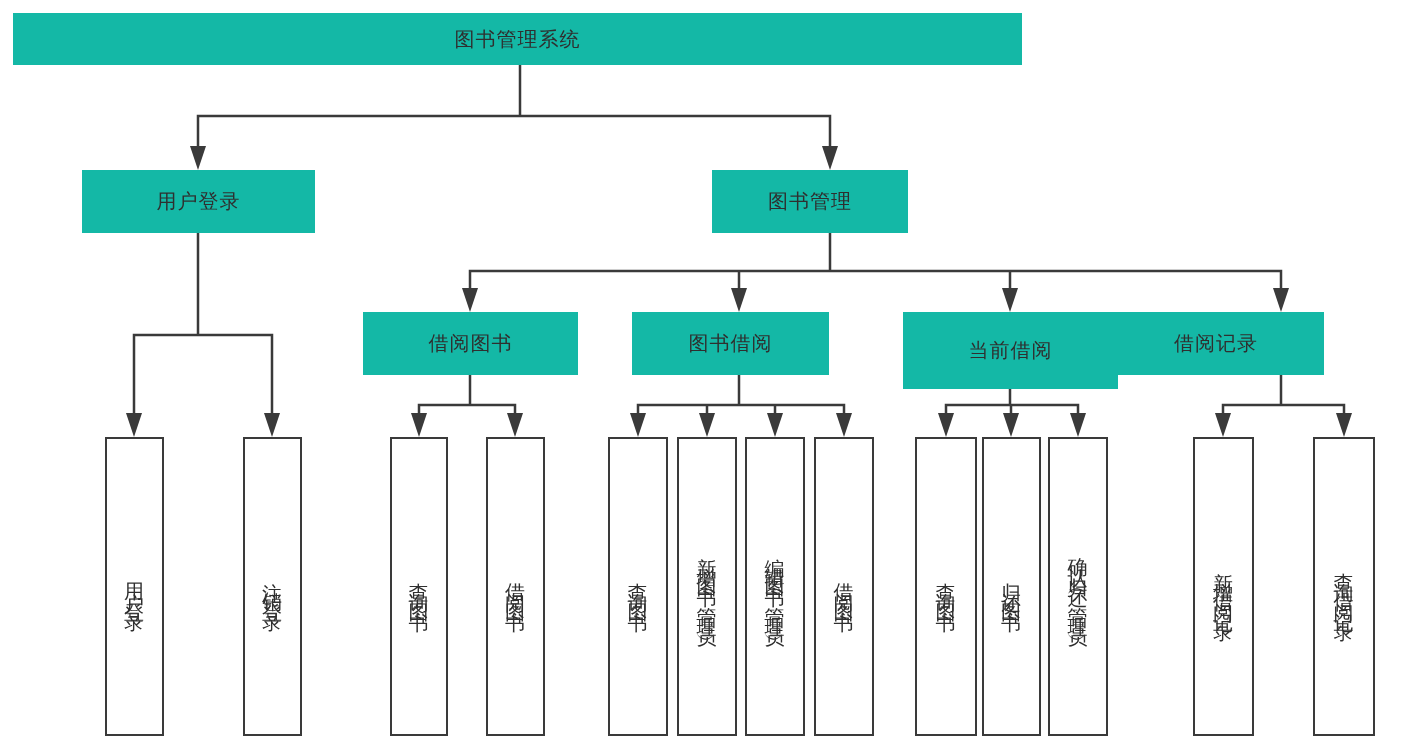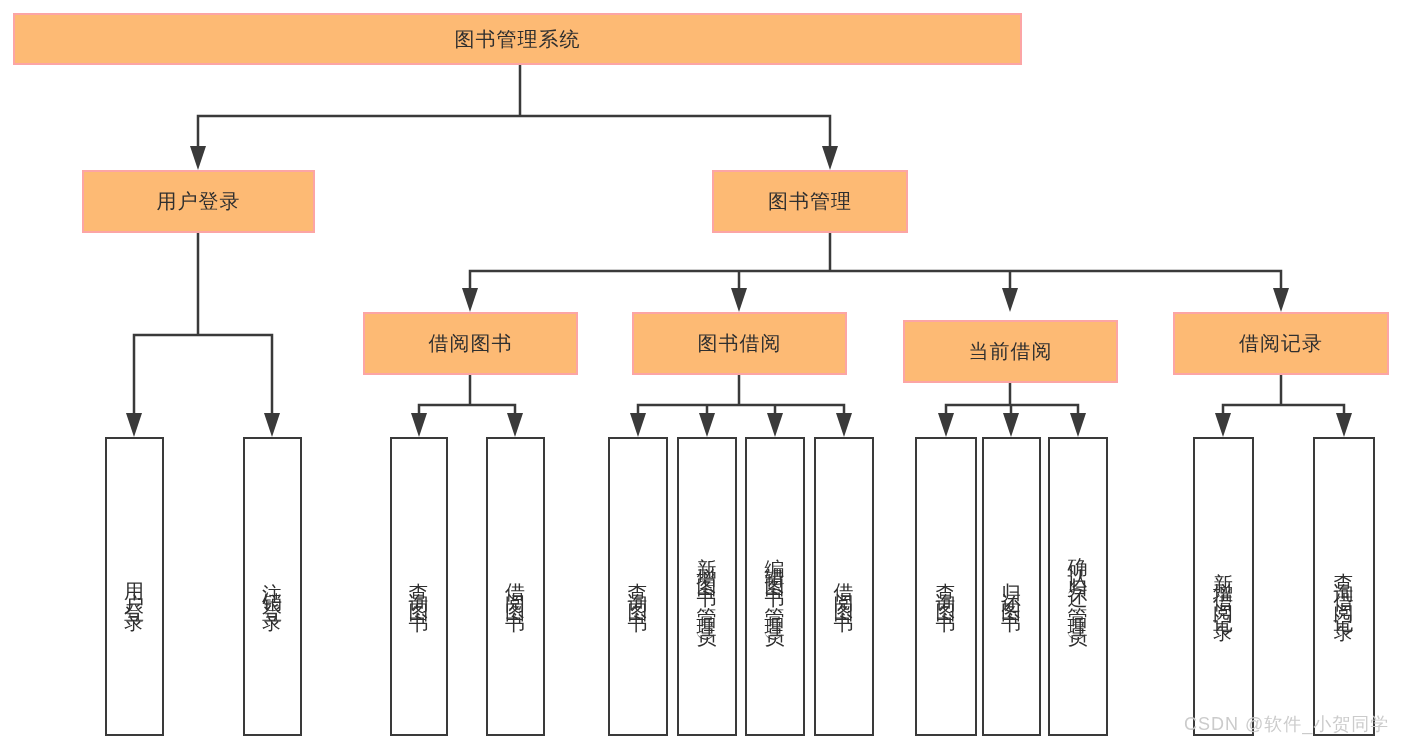--- a/index.html
+++ b/index.html
@@ -8,22 +8,22 @@
     width:1405px;height:747px;
     background:#ffffff;
     font-family:"Liberation Sans","DejaVu Sans",sans-serif;
     color:#2f2f2f;
     overflow:hidden;
   }
   #wires{position:absolute;left:0;top:0;}
   .node{
     position:absolute;
     box-sizing:border-box;
-    border:2px solid #fca5a5;
-    background:#fdba74;
+    border:2px solid #14b8a6;
+    background:#14b8a6;
     display:flex;
     align-items:center;
     justify-content:center;
     font-size:20px;
     letter-spacing:1px;
     white-space:nowrap;
   }
   .leaf{
     position:absolute;
     box-sizing:border-box;
@@ -90,23 +90,23 @@
       <polygon points="1336,413 1352,413 1344,437"></polygon>
     </g>
   </svg>
 
   <div class="node" style="left:13px;top:13px;width:1009px;height:52px;">图书管理系统</div>
 
   <div class="node" style="left:82px;top:170px;width:233px;height:63px;">用户登录</div>
   <div class="node" style="left:712px;top:170px;width:196px;height:63px;">图书管理</div>
 
   <div class="node" style="left:363px;top:312px;width:215px;height:63px;">借阅图书</div>
-  <div class="node" style="left:632px;top:312px;width:215px;height:63px;">图书借阅</div>
-  <div class="node" style="left:903px;top:312px;width:215px;height:63px;margin-top:8px;">当前借阅</div>
-  <div class="node" style="left:1173px;top:312px;width:216px;height:63px;">借阅记录</div>
+  <div class="node" style="left:632px;top:312px;width:197px;height:63px;">图书借阅</div>
+  <div class="node" style="left:903px;top:312px;width:215px;height:77px;">当前借阅</div>
+  <div class="node" style="left:1108px;top:312px;width:216px;height:63px;">借阅记录</div>
 
   <div class="leaf" style="left:105px;width:59px;">
     <span class="vtext">用户登录</span>
   </div>
   <div class="leaf" style="left:243px;width:59px;">
     <span class="vtext">注销登录</span>
   </div>
 
   <div class="leaf" style="left:390px;width:58px;">
     <span class="vtext">查询图书</span>
@@ -138,15 +138,14 @@
     <span class="vtext">确认归还（管理员）</span>
   </div>
 
   <div class="leaf" style="left:1193px;width:61px;">
     <span class="vtext">新增借阅记录</span>
   </div>
   <div class="leaf" style="left:1313px;width:62px;">
     <span class="vtext">查询借阅记录</span>
   </div>
 
-  <div class="watermark">CSDN @软件_小贺同学</div>
 
 </div>
 
 </body></html>

